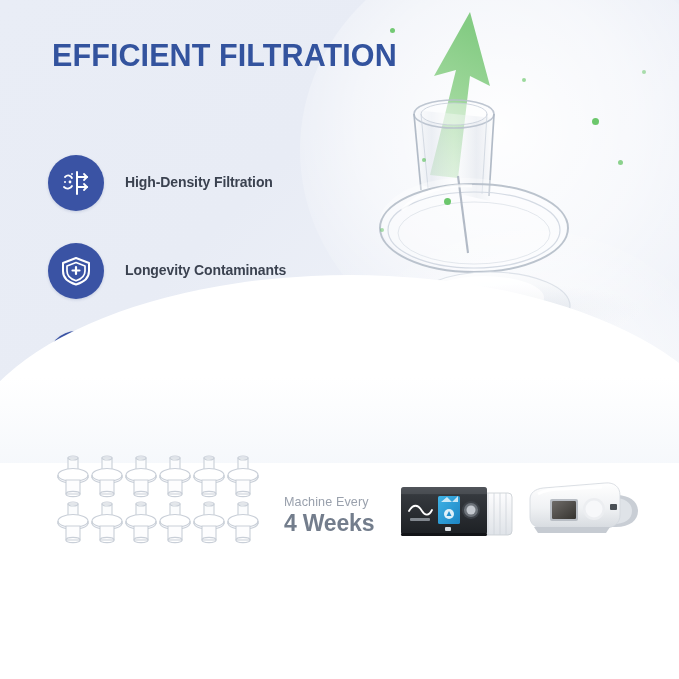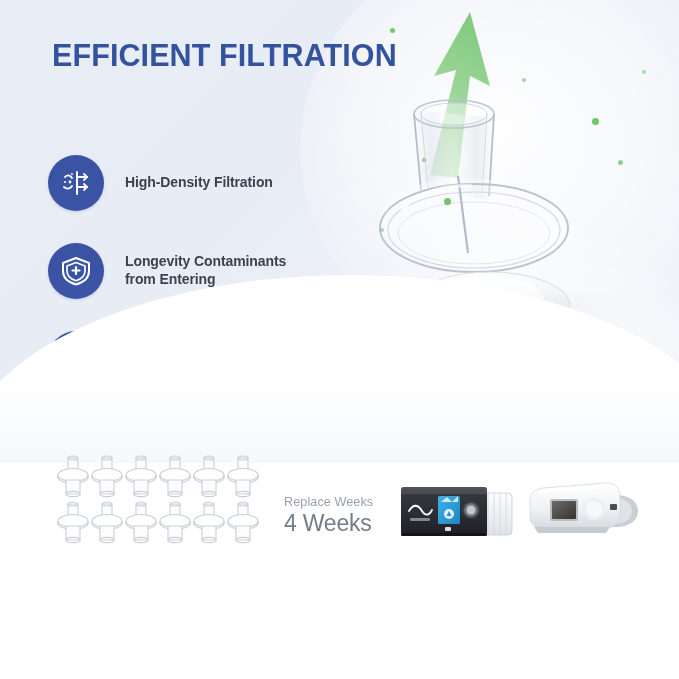--- a/index.html
+++ b/index.html
@@ -114,21 +114,21 @@
     width: 106px;
   }
   .replace-top {
     font-size: 12.6px;
     color: #9aa1ad;
     letter-spacing: 0.1px;
     margin-bottom: 1px;
   }
   .replace-big {
     font-size: 23px;
-    font-weight: normal;
+    font-weight: bold;
     color: #737d8c;
     letter-spacing: -0.2px;
   }
 
   .machines {
     position: absolute; left: 398px; bottom: 38px;
     width: 266px; height: 78px;
   }
   .machines svg { display: block; }
 
@@ -293,21 +293,20 @@
     <div class="feature">
       <div class="f-icon">
         <svg width="34" height="34" viewBox="0 0 34 34" fill="none" stroke="#ffffff" stroke-width="2" stroke-linejoin="round">
           <path d="M17 4 L30 9 v8 c0 7 -6 11.5 -13 13.5 C10 28.5 4 24 4 17 V9 Z"></path>
           <path d="M17 8.5 L26 12 v5 c0 5 -4.3 8.3 -9 9.8 C12.3 25.3 8 22 8 17 v-5 Z" stroke-width="1.7"></path>
           <path d="M17 13 v7 M13.5 16.5 h7" stroke-width="2.2" stroke-linecap="round"></path>
         </svg>
       </div>
       <div class="f-label">
         <span class="brk">Longevity Contaminants</span>
-        <span class="brk">from Entering</span>
       </div>
     </div>
 
 
     <div class="feature">
       <div class="f-icon">
         <svg width="34" height="34" viewBox="0 0 34 34" fill="none" stroke="#ffffff" stroke-width="2">
           <g stroke-width="2.6">
             <circle cx="17" cy="17" r="11.2" stroke-dasharray="2.3 2.3"></circle>
           </g>
@@ -485,21 +484,21 @@
               <path d="M2 20 v3 M32 20 v3"></path>
               <path d="M10 25 h14 v14 h-14 z" fill="#fdfdfe"></path>
               <ellipse cx="17" cy="39" rx="7" ry="2.6"></ellipse>
             </g>
           </svg>
         </div>
     </div>
   </div>
 
   <div class="replace-block">
-    <div class="replace-top">Replace Weeks</div>
+    <div class="replace-top">Machine Every</div>
     <div class="replace-big">4 Weeks</div>
   </div>
 
   <div class="machines">
     <svg width="266" height="78" viewBox="0 0 266 78">
       <defs>
         <linearGradient id="blackBody" x1="0" y1="0" x2="0" y2="1">
           <stop offset="0%" stop-color="#4b4f55"></stop>
           <stop offset="18%" stop-color="#34383d"></stop>
           <stop offset="100%" stop-color="#1d2024"></stop>

